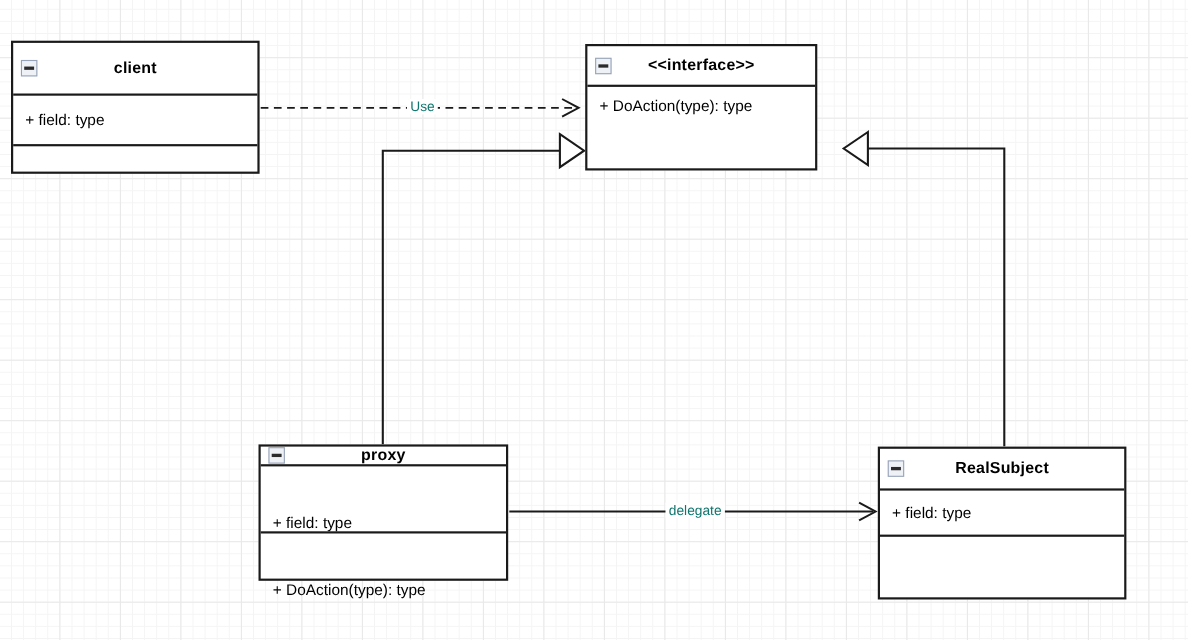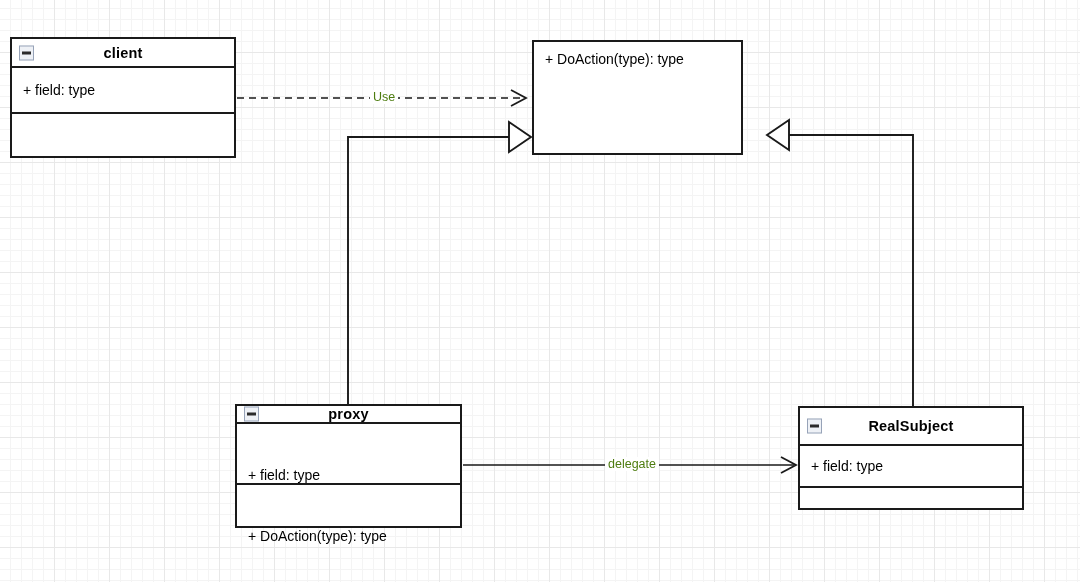--- a/index.html
+++ b/index.html
@@ -85,21 +85,21 @@
   
   .edge-layer {
     position: absolute;
     left: 0; top: 0;
     width: 1080px; height: 582px;
     pointer-events: none;
   }
   .edge-label {
     position: absolute;
     font-size: 12.5px;
-    color: #4d7c0f;
+    color: #0f766e;
     background: #ffffff;
     padding: 0 3px;
     white-space: nowrap;
     font-family: "Liberation Sans", sans-serif;
   }
 </style>
 </head>
 <body>
 
 <div id="canvas">
@@ -129,53 +129,59 @@
       <line x1="463" y1="465" x2="794" y2="465" stroke="#1a1a1a" stroke-width="1.6"></line>
       <polyline points="781,457 796,465 781,473" fill="none" stroke="#1a1a1a" stroke-width="1.8"></polyline>
     </g>
   </svg>
 
   <span class="edge-label" style="left:370px; top:90px;">Use</span>
 
   <span class="edge-label" style="left:605px; top:457px;">delegate</span>
 
   <div class="uml-class" style="left:10px; top:37px; width:226px; height:121px;">
-    <div class="uml-header" style="height:29px;">
+    <div class="uml-header" style="height:48px;">
       <span class="collapse-btn">
           <i></i>
         </span>
       <span class="uml-title">client</span>
     </div>
     <div class="uml-compartment divided" style="height:46px;">
       <span>+ field: type</span>
     </div>
   </div>
 
   <div class="uml-class" style="left:532px; top:40px; width:211px; height:115px;">
+    <div class="uml-header" style="height:38px;">
+      <span class="collapse-btn">
+          <i></i>
+        </span>
+      <span class="uml-title">&lt;&lt;interface&gt;&gt;</span>
+    </div>
     <div class="uml-compartment" style="height:75px; align-items:flex-start; padding-top:9px;">
       <span>+ DoAction(type): type</span>
     </div>
   </div>
 
   <div class="uml-class" style="left:235px; top:404px; width:227px; height:124px;gap:43px;">
     <div class="uml-header" style="height:37px;">
       <span class="collapse-btn">
           <i></i>
         </span>
       <span class="uml-title">proxy</span>
     </div>
     <div class="uml-compartment divided" style="height:44px;">
       <span>+ field: type</span>
     </div>
     <div class="uml-compartment" style="height:43px;">
       <span>+ DoAction(type): type</span>
     </div>
   </div>
 
-  <div class="uml-class" style="left:798px; top:406px; width:226px; height:104px;">
+  <div class="uml-class" style="left:798px; top:406px; width:226px; height:139px;">
     <div class="uml-header" style="height:38px;">
       <span class="collapse-btn">
           <i></i>
         </span>
       <span class="uml-title">RealSubject</span>
     </div>
     <div class="uml-compartment divided" style="height:42px;">
       <span>+ field: type</span>
     </div>
   </div>

